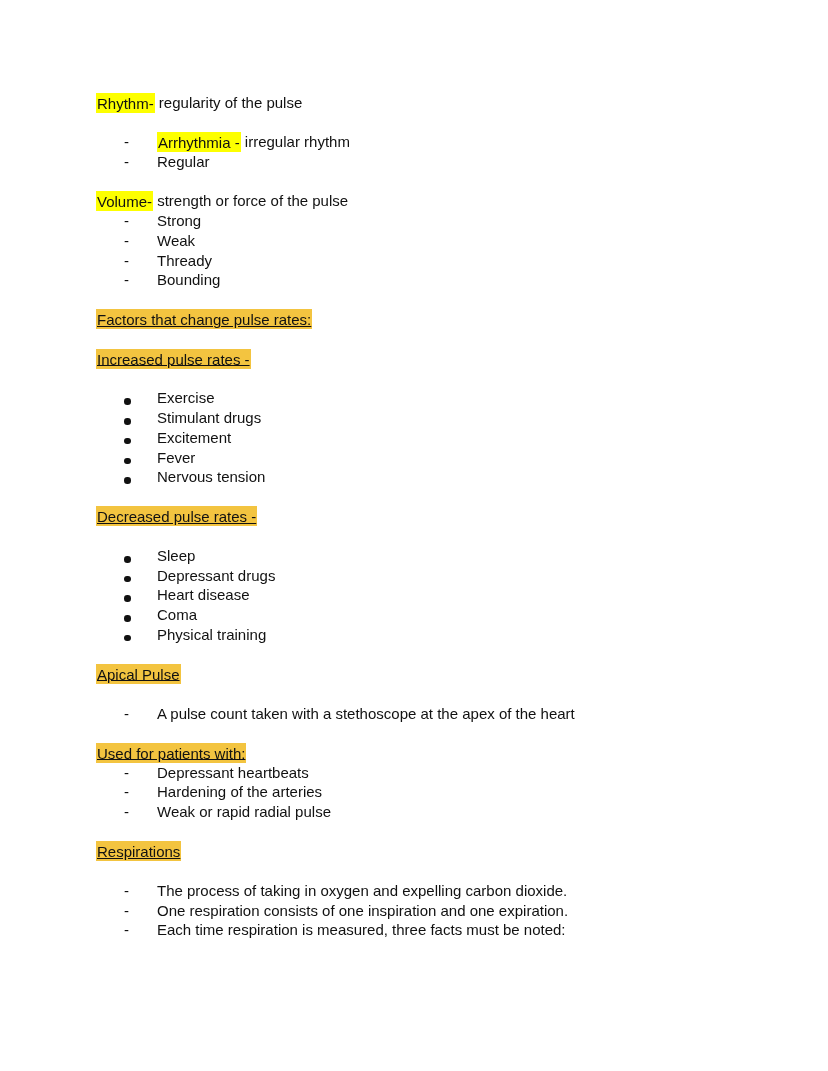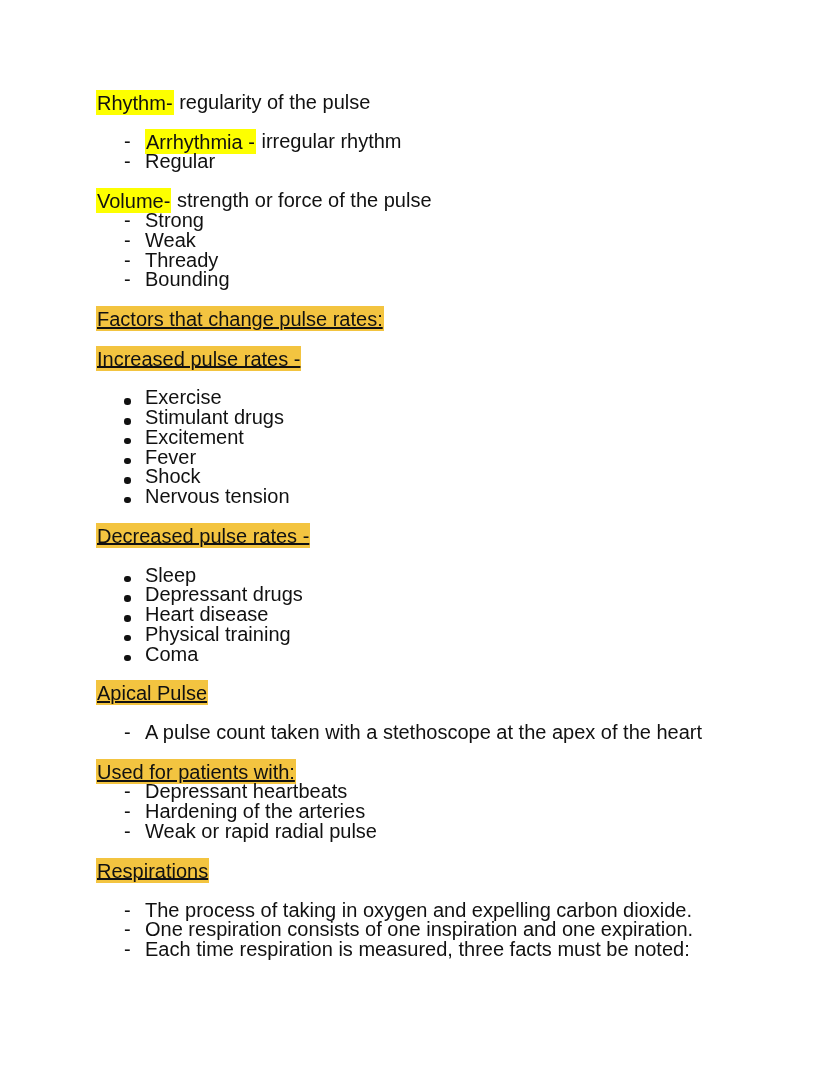--- a/index.html
+++ b/index.html
@@ -14,21 +14,21 @@
   }
   .doc-page {
     width: 828px;
     height: 1071px;
     background: var(--page-bg, #ffffff);
     box-sizing: border-box;
   }
   .doc-content {
     padding: 93px 96px 0 96px;
     font-family: "Liberation Sans", sans-serif;
-    font-size: 20px;
+    font-size: 15px;
     line-height: 19.7px;
     color: var(--text-color, #000000);
   }
   .para {
     white-space: pre-wrap;
   }
   .spacer {
     height: 19.7px;
   }
   .hl {
@@ -53,20 +53,21 @@
     display: block;
     width: 6.5px;
     height: 6.5px;
     border-radius: 50%;
     background: var(--text-color, #000000);
     margin-top: 10px;
   }
   .li-text {
     flex: 1 1 auto;
     white-space: pre-wrap;
+    margin-left: 12px;
   }
 </style>
 </head>
 <body>
 
 <div class="doc-page">
   <div class="doc-content">
       <div class="para"><span class="hl hl-yellow">Rhythm-</span><span> regularity of the pulse</span></div>
       <div class="spacer"></div>
       <div class="li">
@@ -121,26 +122,20 @@
       <div class="li">
         <span class="marker">
           <span class="dot"></span>
         </span>
         <span class="li-text"><span>Fever</span></span>
       </div>
       <div class="li">
         <span class="marker">
           <span class="dot"></span>
         </span>
-        <span class="li-text"><span>Shock</span></span>
-      </div>
-      <div class="li">
-        <span class="marker">
-          <span class="dot"></span>
-        </span>
         <span class="li-text"><span>Nervous tension</span></span>
       </div>
       <div class="spacer"></div>
       <div class="para"><span class="hl hl-amber">Decreased pulse rates -</span></div>
       <div class="spacer"></div>
       <div class="li">
         <span class="marker">
           <span class="dot"></span>
         </span>
         <span class="li-text"><span>Sleep</span></span>
@@ -154,27 +149,27 @@
       <div class="li">
         <span class="marker">
           <span class="dot"></span>
         </span>
         <span class="li-text"><span>Heart disease</span></span>
       </div>
       <div class="li">
         <span class="marker">
           <span class="dot"></span>
         </span>
+        <span class="li-text"><span>Coma</span></span>
+      </div>
+      <div class="li">
+        <span class="marker">
+          <span class="dot"></span>
+        </span>
         <span class="li-text"><span>Physical training</span></span>
-      </div>
-      <div class="li">
-        <span class="marker">
-          <span class="dot"></span>
-        </span>
-        <span class="li-text"><span>Coma</span></span>
       </div>
       <div class="spacer"></div>
       <div class="para"><span class="hl hl-amber">Apical Pulse</span></div>
       <div class="spacer"></div>
       <div class="li">
         <span class="marker">-</span>
         <span class="li-text"><span>A pulse count taken with a stethoscope at the apex of the heart</span></span>
       </div>
       <div class="spacer"></div>
       <div class="para"><span class="hl hl-amber">Used for patients with:</span></div>

